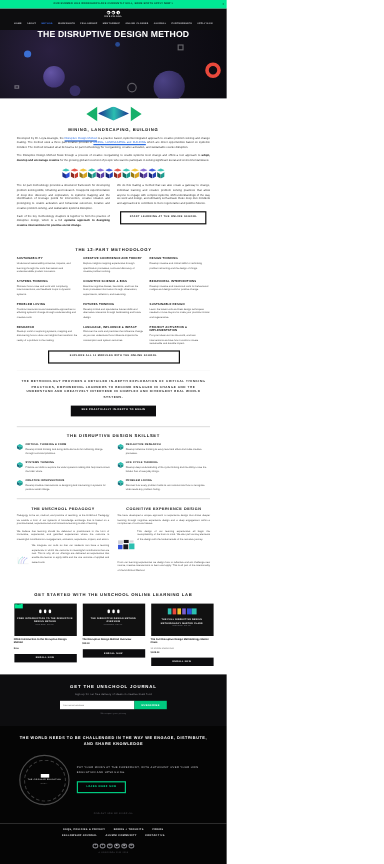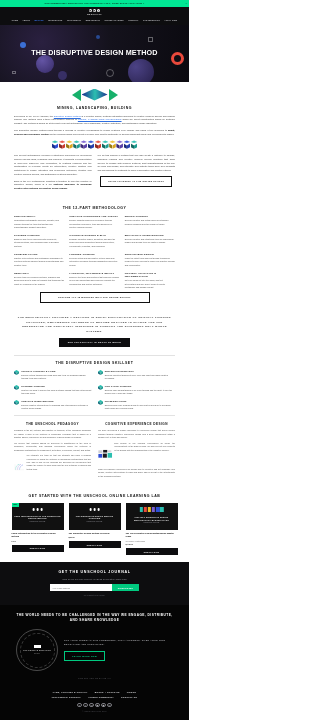--- a/index.html
+++ b/index.html
@@ -67,21 +67,21 @@
     font-weight: 600;
   }
   .nav a.active { color: #3a7bff; }
 
   
   .hero {
     position: relative;
     height: 57px;
     background: radial-gradient(circle at 22% 30%, #2a2040 0%, #14121c 45%, #0b0a10 100%);
     overflow: hidden;
-    display: flex; align-items: center; justify-content: center;
+    display: flex; align-items: flex-start; justify-content: center;
   }
   .hero h1 {
     position: relative; z-index: 5;
     color: #fff; font-size: 7.2px; line-height: 1.18;
     font-weight: 800; letter-spacing: .15px; text-align: center;
     text-transform: uppercase; width: 130px;
   }
   .orb { position: absolute; border-radius: 50%; }
   .ring { position: absolute; border-radius: 50%; border-style: solid; }
   .sq { position: absolute; border: .5px solid rgba(255,255,255,.35); }

